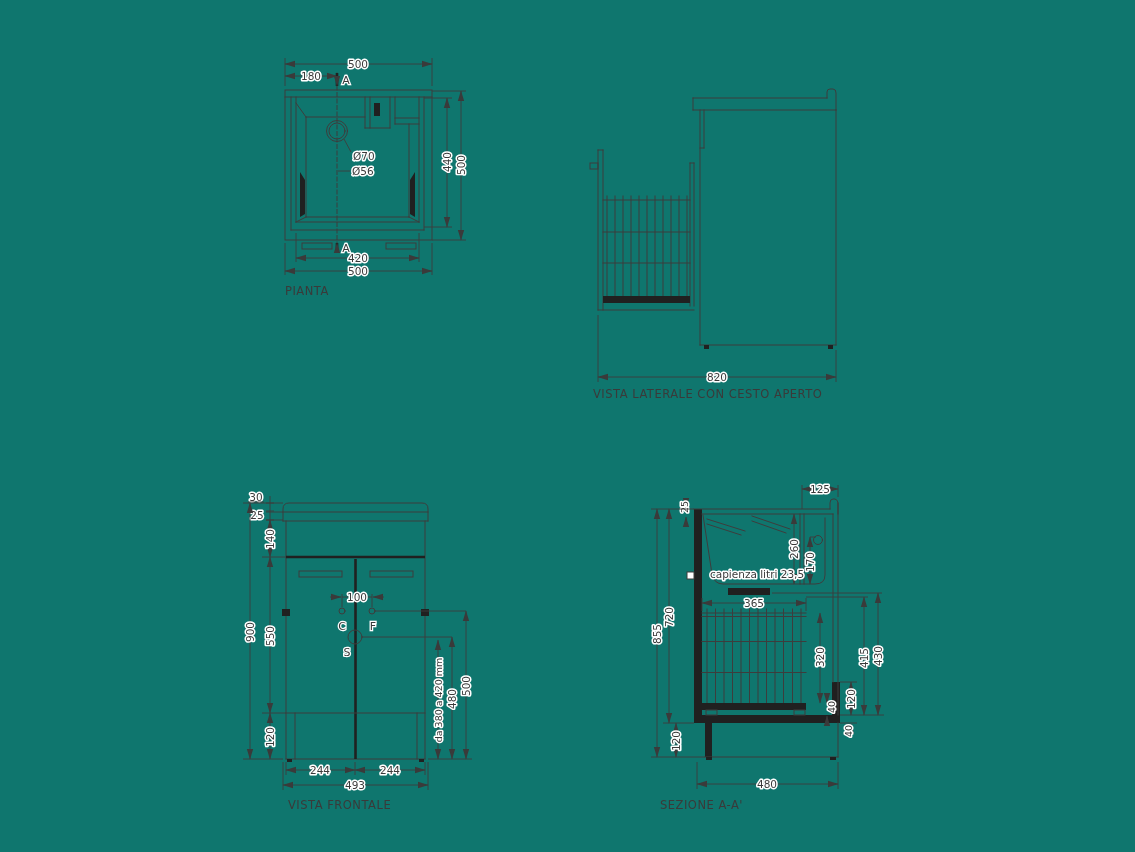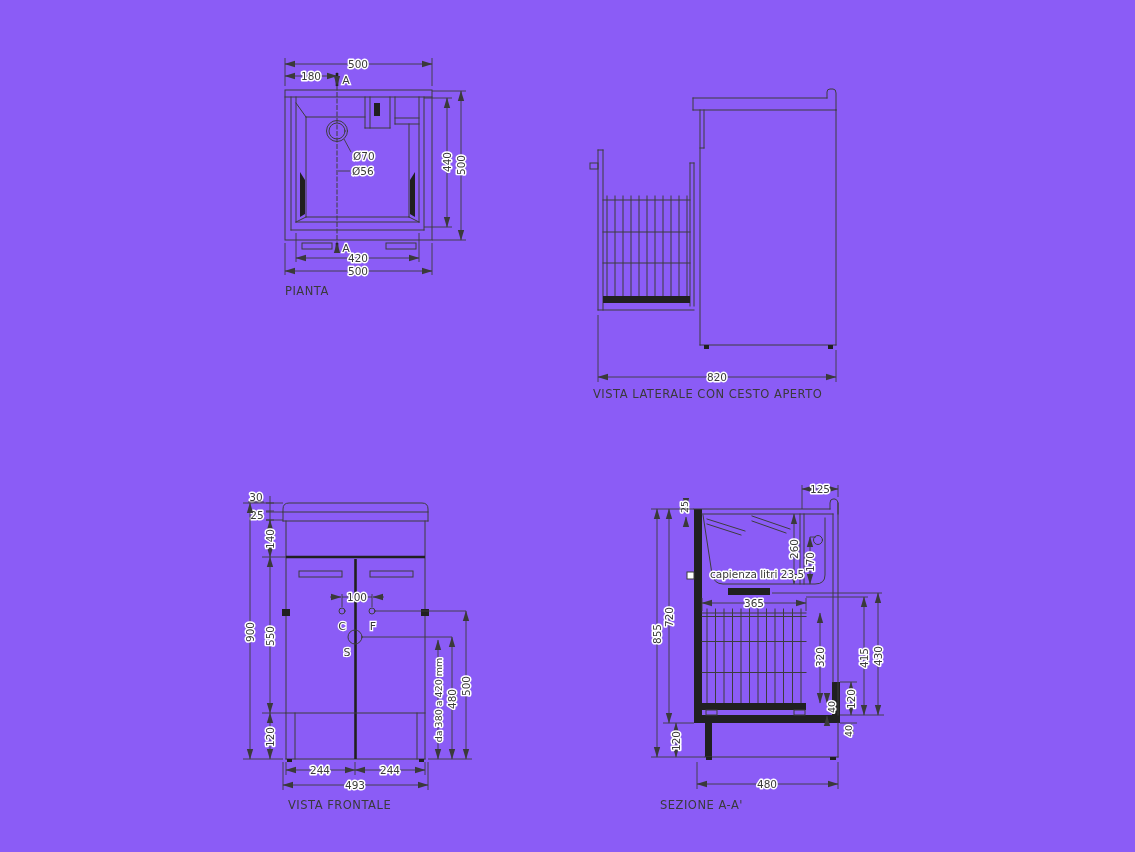--- a/index.html
+++ b/index.html
@@ -1,16 +1,16 @@
 <!DOCTYPE html>
 <html><head>
 <meta charset="utf-8">
 <style>
   html,body{margin:0;padding:0;background:#fff;}
-  .stage{position:relative;width:1135px;height:852px;background:#8b5cf6;overflow:hidden;}
+  .stage{position:relative;width:1135px;height:852px;background:#0f766e;overflow:hidden;}
   svg{display:block;}
   text{font-family:"DejaVu Sans","Liberation Sans",sans-serif;fill:#3a3a3a;}
   .dim{font-size:10.5px;text-anchor:middle;dominant-baseline:central;
        paint-order:stroke;stroke:#fff;stroke-width:3px;stroke-linejoin:round;}
   .sm{font-size:9.5px;}
   .ds{text-anchor:start;}
   .lbl{font-size:11px;text-anchor:middle;dominant-baseline:central;
        paint-order:stroke;stroke:#fff;stroke-width:2.5px;}
   .ttl{font-size:11.5px;letter-spacing:.5px;}
   .ln{stroke:#3d3d3d;stroke-width:1;fill:none;stroke-linecap:square;}

